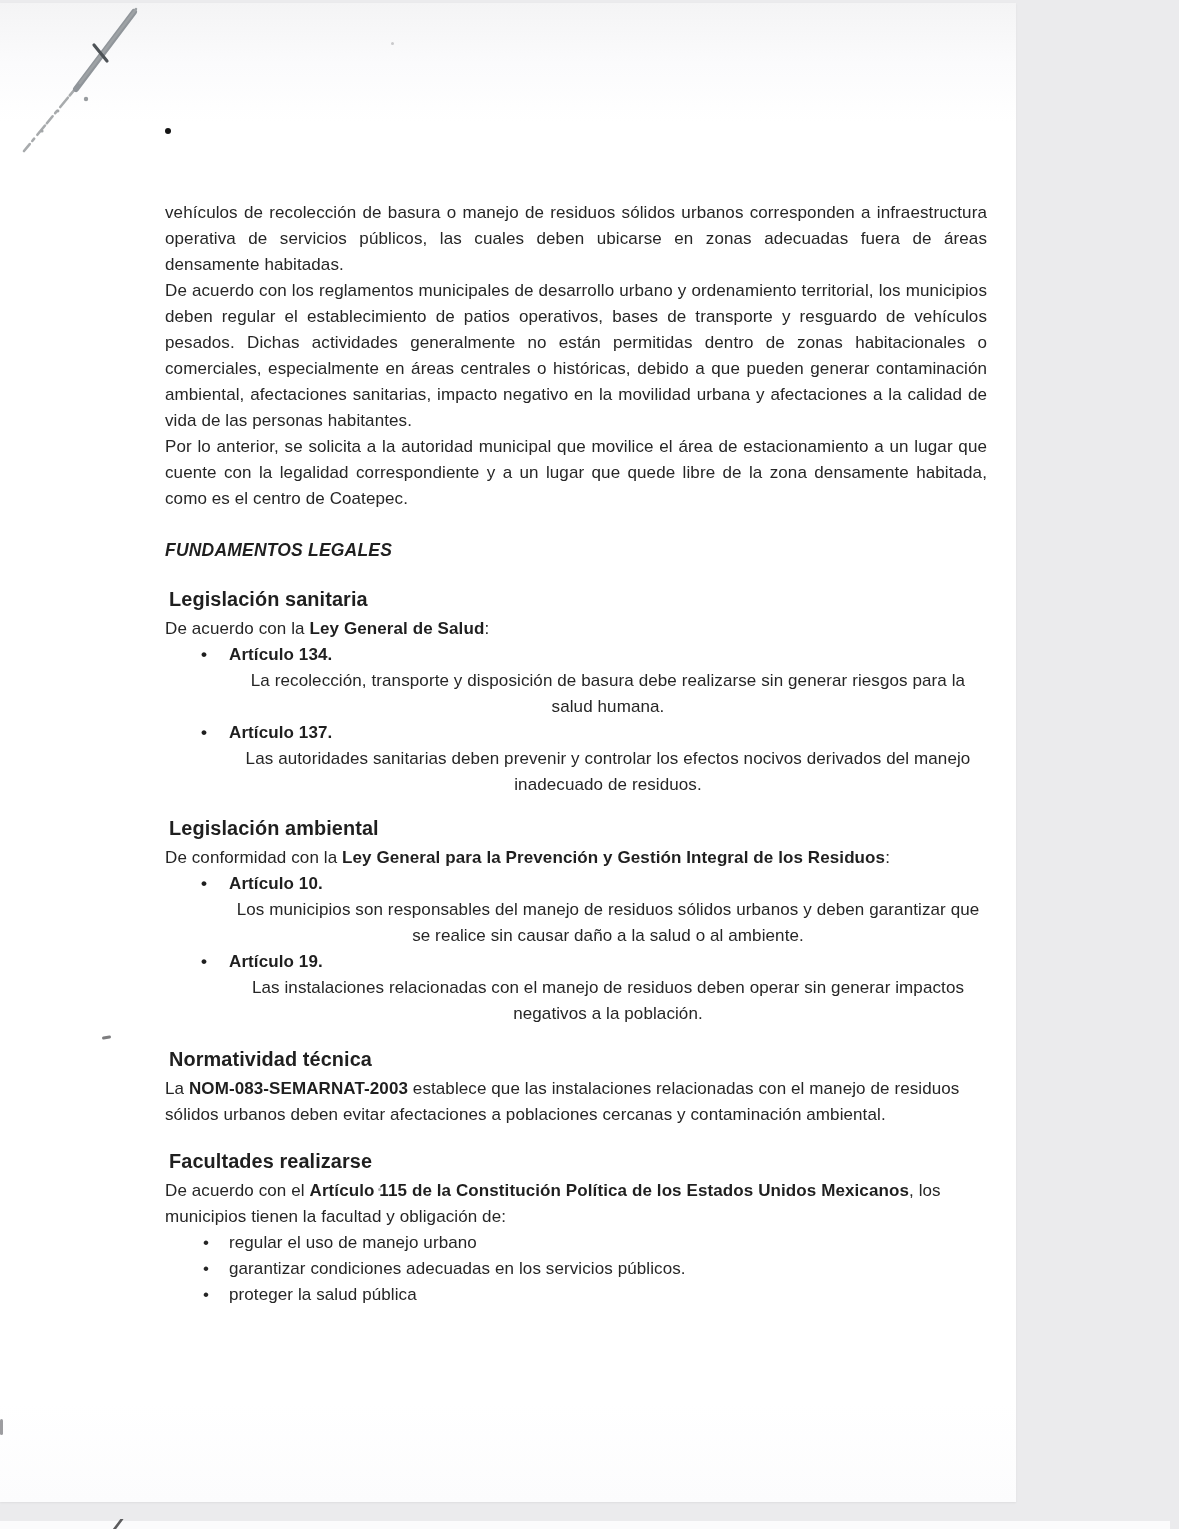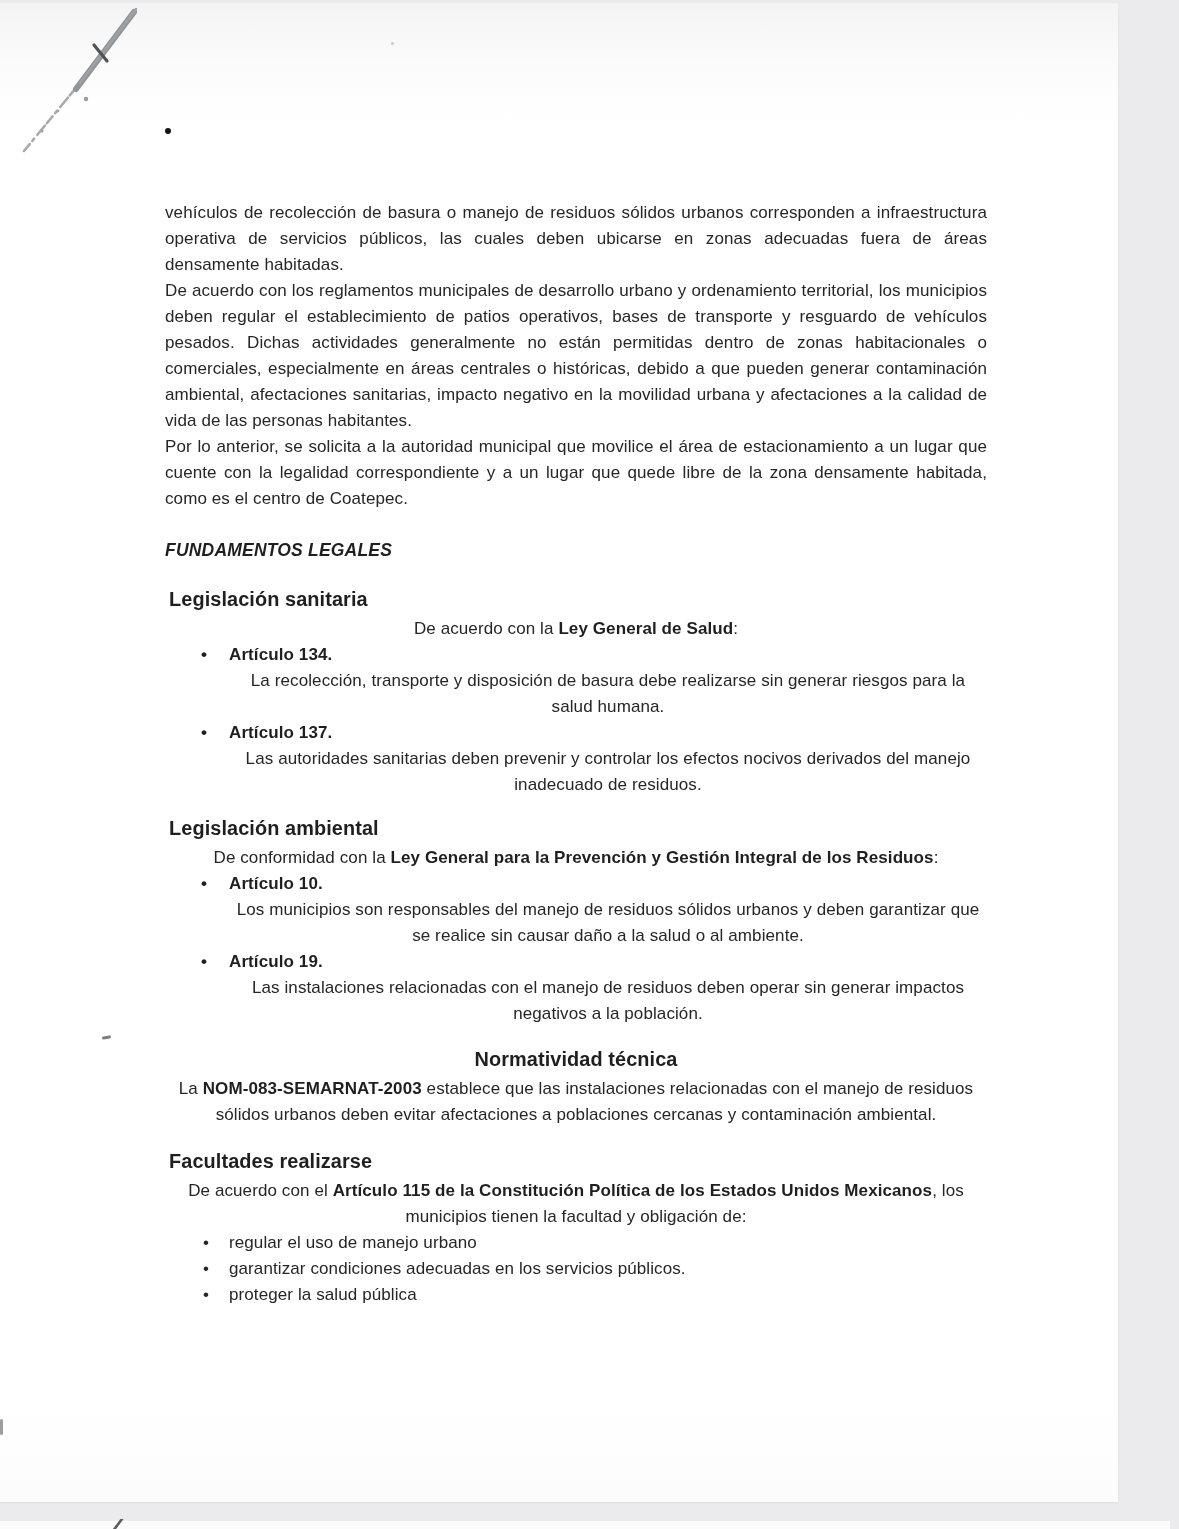--- a/index.html
+++ b/index.html
@@ -6,58 +6,58 @@
   body {
     width: 1179px; height: 1529px;
     background: #ebebed;
     overflow: hidden;
     position: relative;
     font-family: "Liberation Sans", sans-serif;
   }
   .scan-page {
     position: absolute;
     left: 0; top: 3px;
-    width: 1118px; height: 1499px;
+    width: 1016px; height: 1499px;
     background:
       linear-gradient(180deg, #f4f4f5 0px, #fbfbfc 60px, #ffffff 120px, #ffffff 1400px, #fcfcfd 1499px);
     box-shadow: 0 1px 2px rgba(0,0,0,0.06);
   }
   .next-page {
     position: absolute;
     left: 0; top: 1521px;
     width: 1170px; height: 8px;
     background: #fbfbfc;
   }
   .content {
     position: absolute;
     left: 165px; top: 197px;
     width: 822px;
     font-size: 17px;
     line-height: 26px;
     color: #262626;
     letter-spacing: 0.1px;
   }
   .para { margin: 0; text-align: justify; }
-  .para-left { margin: 0; text-align: center; }
+  .para-left { margin: 0; text-align: left; }
   .h-main {
     margin: 21px 0 0 0;
     font-size: 17.5px;
     font-weight: bold;
     color: #1f1f1f;
     letter-spacing: 0.2px;
   }
   .h-fund { margin-top: 25px; font-style: italic; }
   .h-sub {
     margin: 4px;
     font-weight: bold;
     color: #1f1f1f;
   }
   .mt-sanitaria { margin-top: 23px; }
   .mt-ambiental { margin-top: 17px; }
-  .mt-norma { margin-top: 19px; text-align: center; }
+  .mt-norma { margin-top: 19px; }
   .mt-facultades { margin-top: 20px; }
   strong { font-weight: bold; color: #1f1f1f; }
   .nw { white-space: nowrap; }
   .art-title {
     position: relative;
     padding-left: 64px;
     font-weight: bold;
     color: #1f1f1f;
   }
   .art-title::before {

